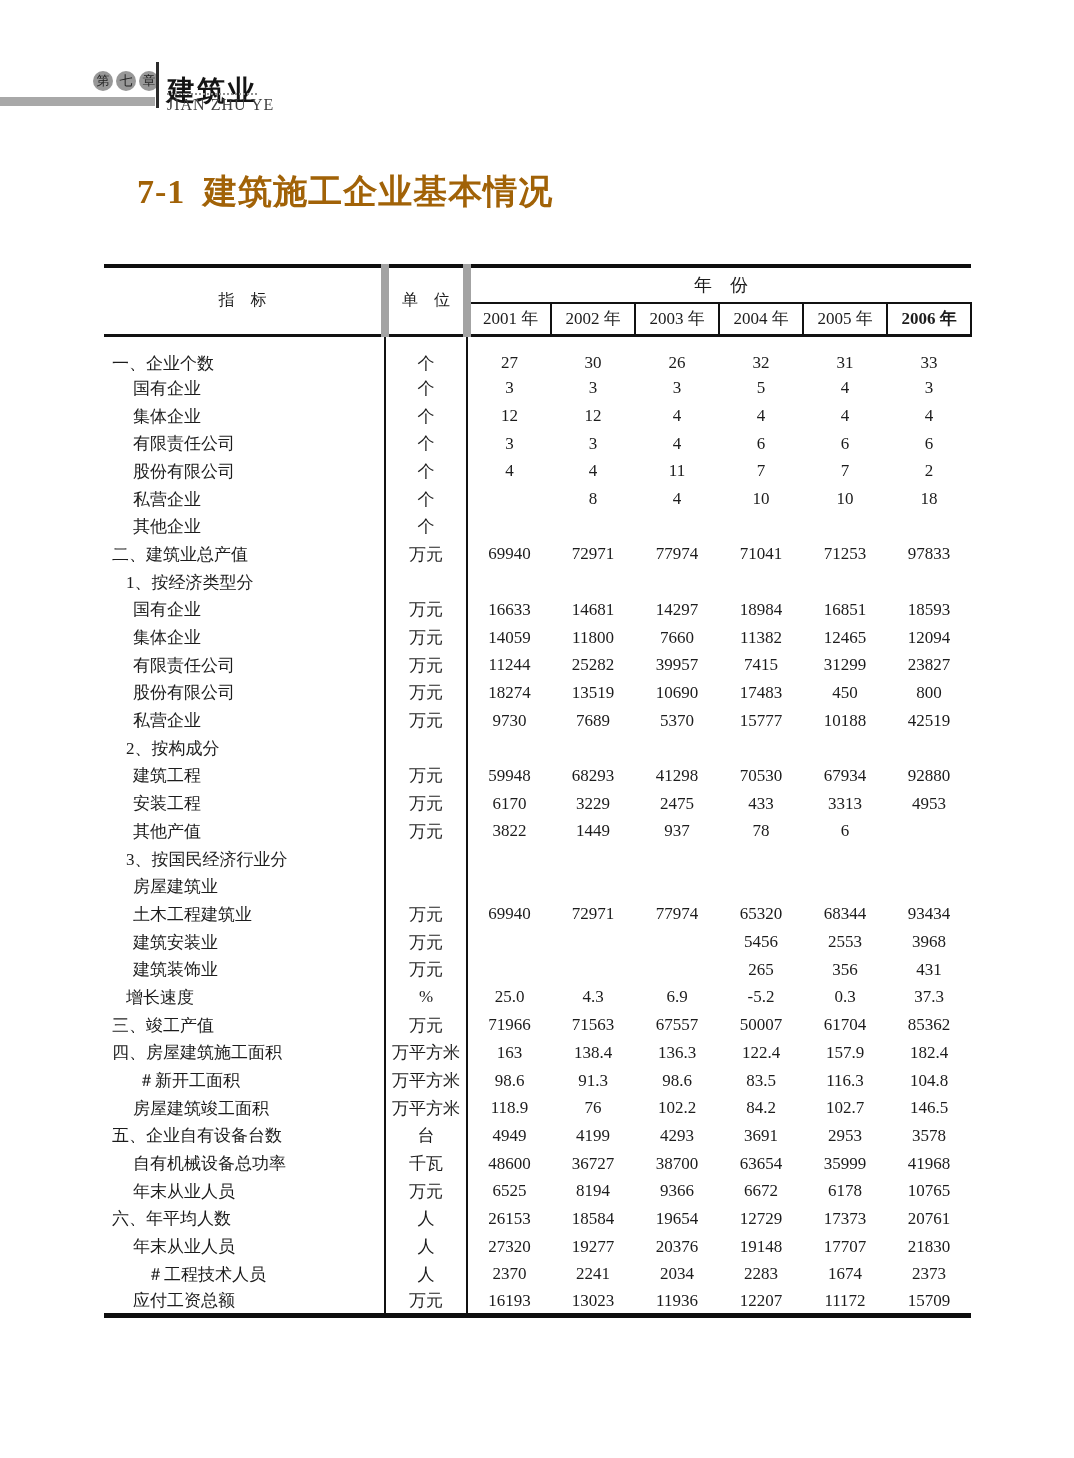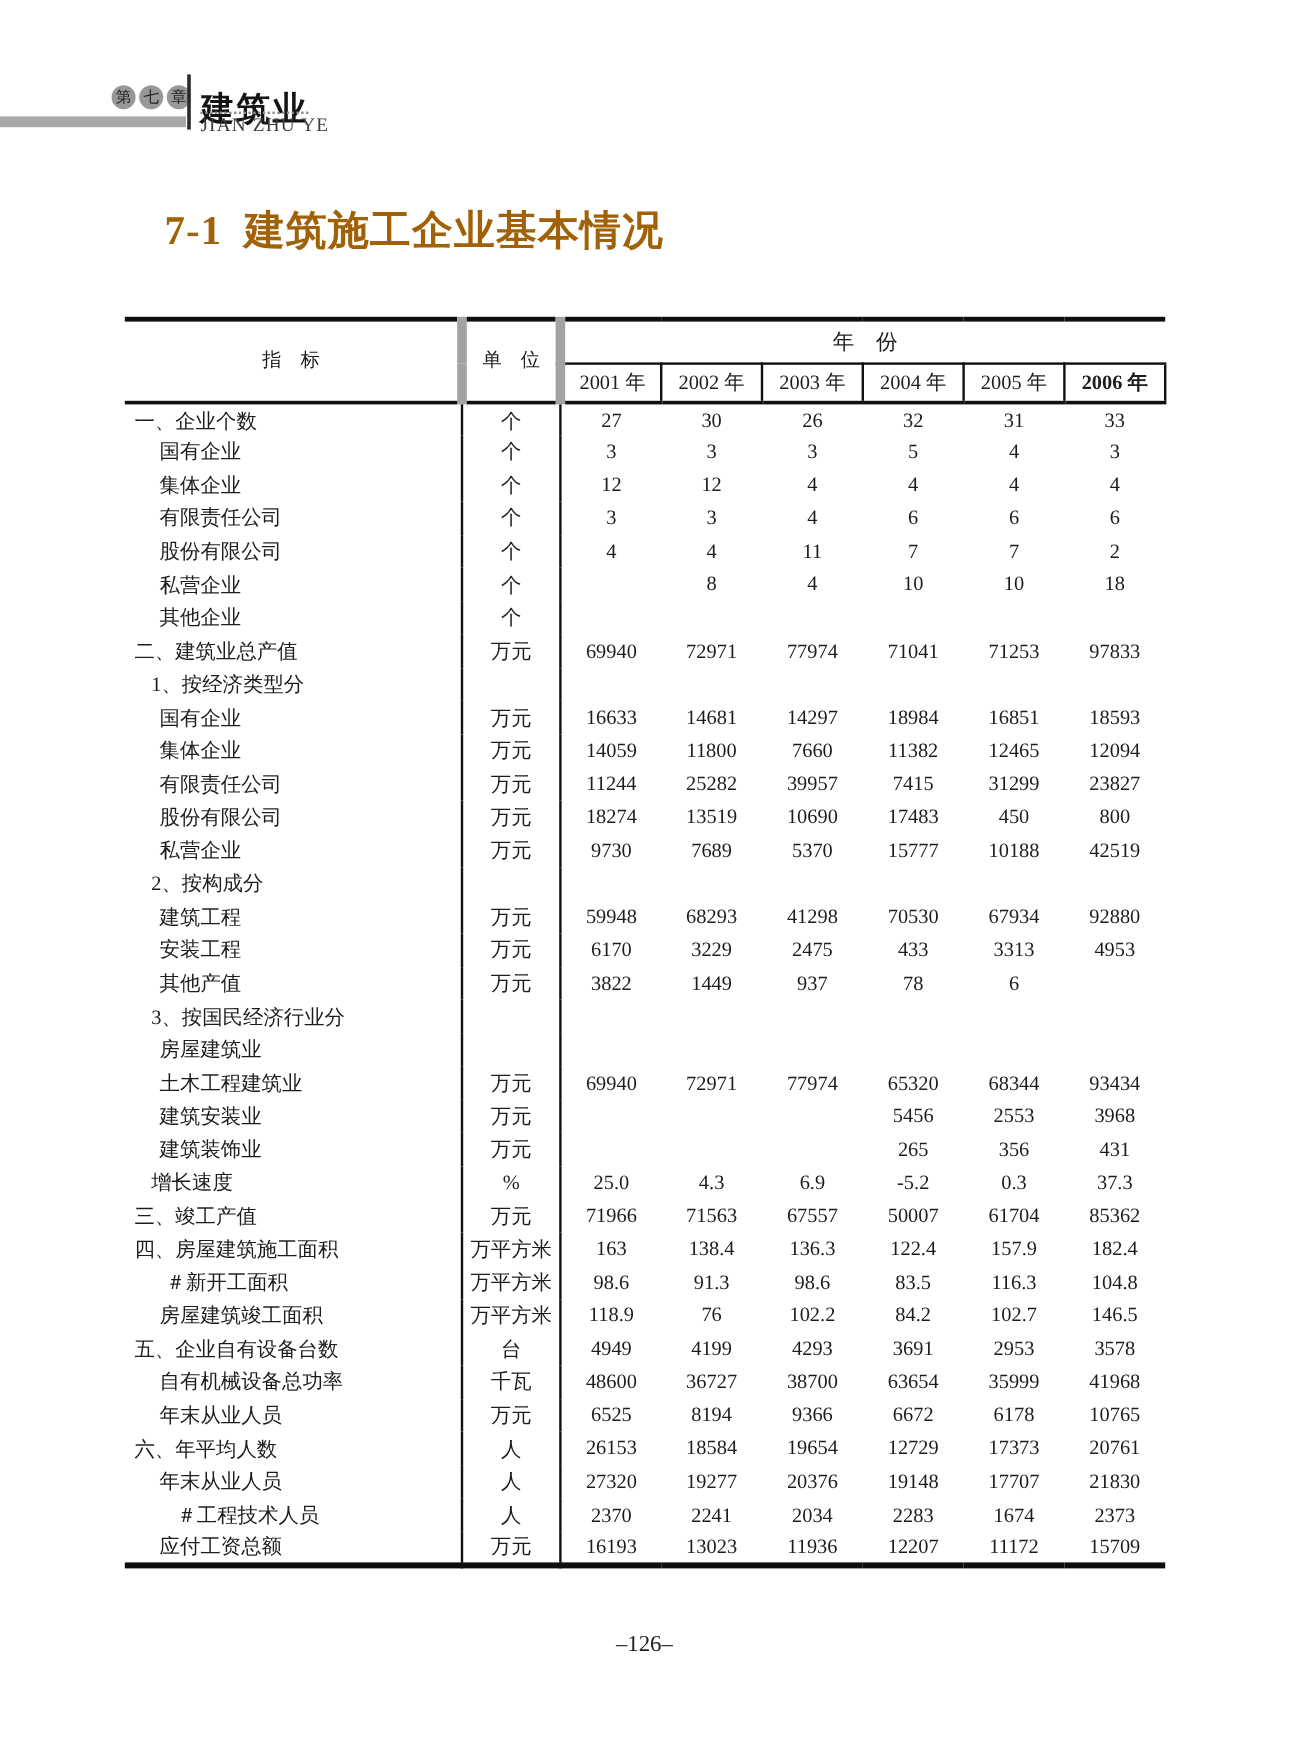--- a/index.html
+++ b/index.html
@@ -70,21 +70,21 @@
   }
   .years-row th {
     height: 32px;
     border-bottom: 3px solid #111111;
     text-align: center; font-size: 17px;
     white-space: nowrap;
   }
   .years-row th + th { border-left: 2px solid #111111; }
   .years-row th:last-child { border-right: 2px solid #111111; font-weight: bold; }
 
-  .stat-table tbody tr:first-child td { padding-top: 3px; }
+  .stat-table tbody tr:first-child td { padding-top: 15px; }
   .stat-table td { height: 27.7px; vertical-align: middle; overflow: hidden; }
   td.c-label {
     border-right: 2px solid #111111;
     text-align: left; white-space: nowrap;
   }
   td.c-unit {
     border-right: 2px solid #111111;
     text-align: center;
   }
   td.c-val { text-align: center; }
@@ -496,15 +496,14 @@
     <td class="c-val">16193</td>
     <td class="c-val">13023</td>
     <td class="c-val">11936</td>
     <td class="c-val">12207</td>
     <td class="c-val">11172</td>
     <td class="c-val">15709</td>
   </tr>
       </tbody>
   </table>
 
-  <div class="pageno">–126–</div>
 
 </div>
 
 </body></html>

